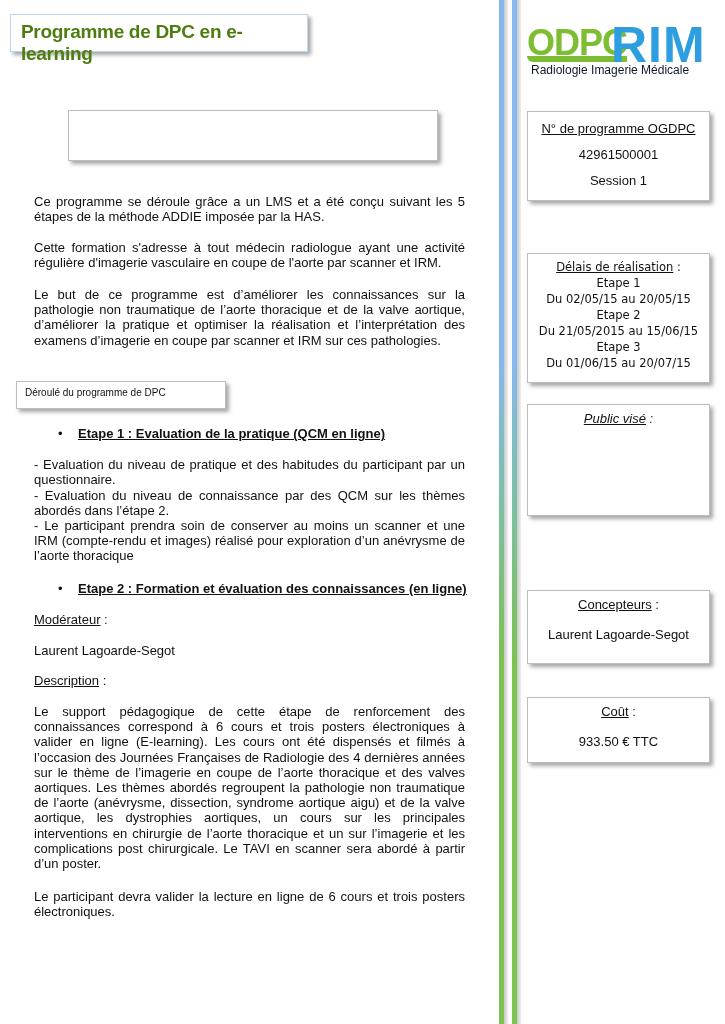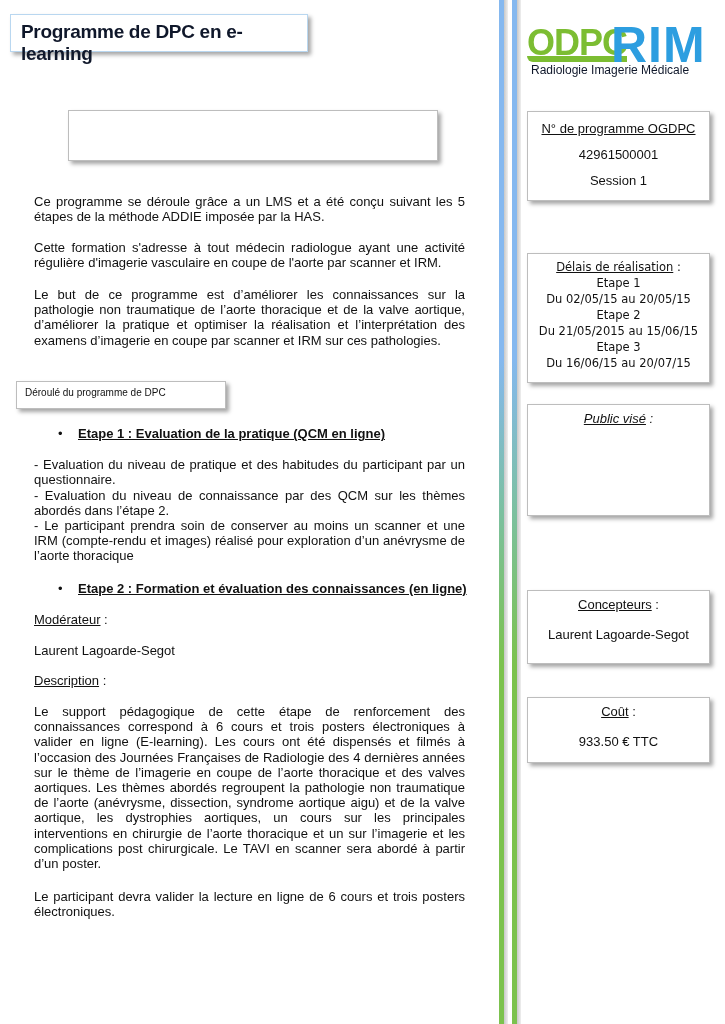--- a/index.html
+++ b/index.html
@@ -13,21 +13,21 @@
     background: #fff; border: 1px solid #bdbdbd;
     box-shadow: 3px 3px 4px rgba(0,0,0,0.35);
   }
   .header-box {
     left: 10px; top: 14px; width: 296px; height: 36px;
     border: 1px solid #b9d7f0; background: #fff;
     box-shadow: 3px 3px 4px rgba(0,0,0,0.35);
   }
   .header-box span {
     position: absolute; left: 10px; top: 6px;
-    font-size: 19px; font-weight: bold; color: #0f172a; letter-spacing: -0.3px;
+    font-size: 19px; font-weight: bold; color: #4d7c0f; letter-spacing: -0.3px;
   }
   .title-box { left: 68px; top: 110px; width: 368px; height: 49px; text-align: center; }
   .title-box .t { font-size: 16px; font-weight: bold; line-height: 20px; margin-top: 5px; }
   .para {
     left: 34px; width: 431px; font-size: 13px; line-height: 15.2px; text-align: justify;
   }
   .deroule-box { left: 16px; top: 381px; width: 208px; height: 26px; }
   .deroule-box span { position: absolute; left: 8px; top: 5px; font-size: 10px; }
   .step-heading { font-size: 13px; font-weight: bold; text-decoration: underline; }
   .bullet { position: absolute; font-size: 13px; }
@@ -98,21 +98,21 @@
 
 <div class="abs shadow-box side-box calibri" style="top:253px; height:128px;">
   <div style="margin-top:5px;">
     <span class="u">Délais de réalisation</span><span> :</span>
   </div>
   <div>Etape 1</div>
   <div>Du 02/05/15 au 20/05/15</div>
   <div>Etape 2</div>
   <div>Du 21/05/2015 au 15/06/15</div>
   <div>Etape 3</div>
-  <div>Du 16/06/15 au 20/07/15</div>
+  <div>Du 01/06/15 au 20/07/15</div>
 </div>
 
 <div class="abs shadow-box side-box" style="top:404px; height:110px;font-style:italic;">
   <div style="margin-top:6px;">
     <span class="u">Public visé</span><span> :</span>
   </div>
 </div>
 
 <div class="abs shadow-box side-box" style="top:590px; height:72px;">
   <div style="margin-top:6px;">

